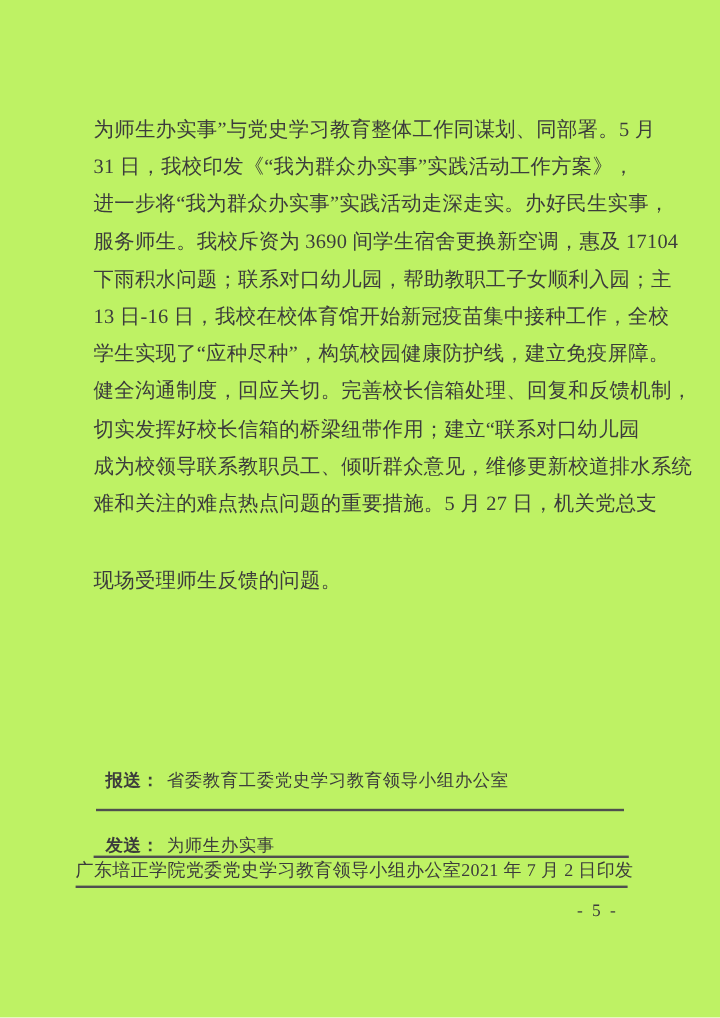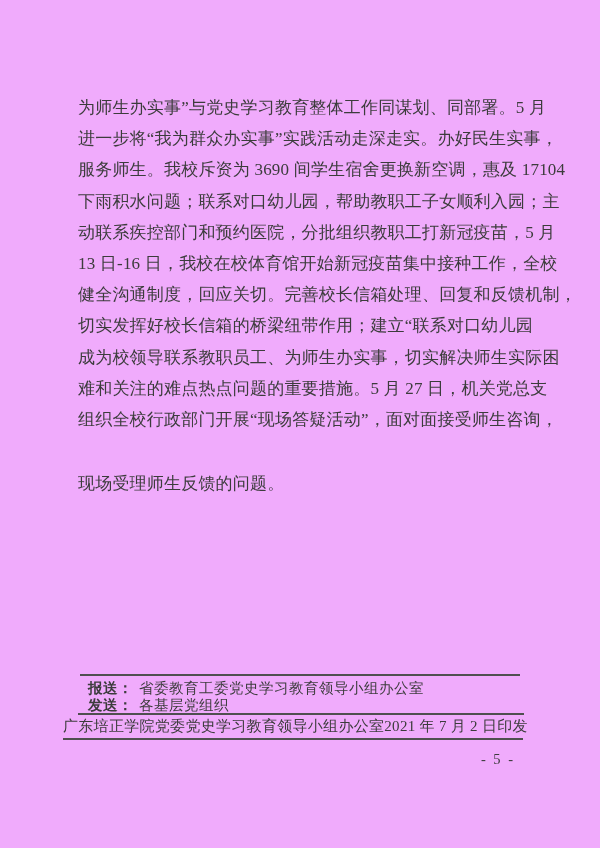--- a/index.html
+++ b/index.html
@@ -4,21 +4,21 @@
 <style>
   html, body {
     margin: 0;
     padding: 0;
     background: #ffffff;
   }
   .page {
     position: relative;
     width: 600px;
     height: 848px;
-    background: #f0abfc;
+    background: #bef264;
     overflow: hidden;
     font-family: "Liberation Serif", "DejaVu Serif", serif;
     color: #3c3c3c;
   }
   
   .doc-body {
     position: absolute;
     left: 78px;
     top: 92px;
     width: 447px;
@@ -50,21 +50,21 @@
   .rule-bottom { left: 63px; top: 738px; width: 460px; height: 2px; }
 
   .meta-line {
     position: absolute;
     left: 88px;
     font-size: 14.5px;
     line-height: 18px;
     letter-spacing: 0.5px;
     white-space: nowrap;
   }
-  .meta-report { top: 679px; text-align: center; }
+  .meta-report { top: 642px; text-align: center; }
   .meta-send   { top: 696px; }
   .meta-label  { font-weight: bold; margin-right: 6px; }
 
   .issuer-line {
     position: absolute;
     left: 63px;
     top: 717px;
     width: 460px;
     display: flex;
     justify-content: space-between;
@@ -85,42 +85,42 @@
     color: #3c3c3c;
   }
 </style>
 </head>
 <body>
 
 <div class="page">
 
   <main class="doc-body">
     <p class="doc-line">为师生办实事”与党史学习教育整体工作同谋划、同部署。5 月</p>
+    <p class="doc-line">31 日，我校印发《“我为群众办实事”实践活动工作方案》，</p>
     <p class="doc-line">进一步将“我为群众办实事”实践活动走深走实。办好民生实事，</p>
     <p class="doc-line">服务师生。我校斥资为 3690 间学生宿舍更换新空调，惠及 17104</p>
     <p class="doc-line">下雨积水问题；联系对口幼儿园，帮助教职工子女顺利入园；主</p>
-    <p class="doc-line">动联系疾控部门和预约医院，分批组织教职工打新冠疫苗，5 月</p>
     <p class="doc-line">13 日-16 日，我校在校体育馆开始新冠疫苗集中接种工作，全校</p>
+    <p class="doc-line">学生实现了“应种尽种”，构筑校园健康防护线，建立免疫屏障。</p>
     <p class="doc-line">健全沟通制度，回应关切。完善校长信箱处理、回复和反馈机制，</p>
     <p class="doc-line">切实发挥好校长信箱的桥梁纽带作用；建立“联系对口幼儿园</p>
-    <p class="doc-line">成为校领导联系教职员工、为师生办实事，切实解决师生实际困</p>
+    <p class="doc-line">成为校领导联系教职员工、倾听群众意见，维修更新校道排水系统</p>
     <p class="doc-line">难和关注的难点热点问题的重要措施。5 月 27 日，机关党总支</p>
-    <p class="doc-line">组织全校行政部门开展“现场答疑活动”，面对面接受师生咨询，</p>
     <p class="doc-line last">现场受理师生反馈的问题。</p>
   </main>
 
   <footer>
     <div class="rule rule-top"></div>
 
     <div class="meta-line meta-report">
       <span class="meta-label">报送：</span><span>省委教育工委党史学习教育领导小组办公室</span>
     </div>
 
     <div class="meta-line meta-send">
-      <span class="meta-label">发送：</span><span>各基层党组织</span>
+      <span class="meta-label">发送：</span><span>为师生办实事</span>
     </div>
 
     <div class="rule rule-mid"></div>
 
     <div class="issuer-line">
       <span>广东培正学院党委党史学习教育领导小组办公室</span>
       <span>2021 年 7 月 2 日印发</span>
     </div>
 
     <div class="rule rule-bottom"></div>

